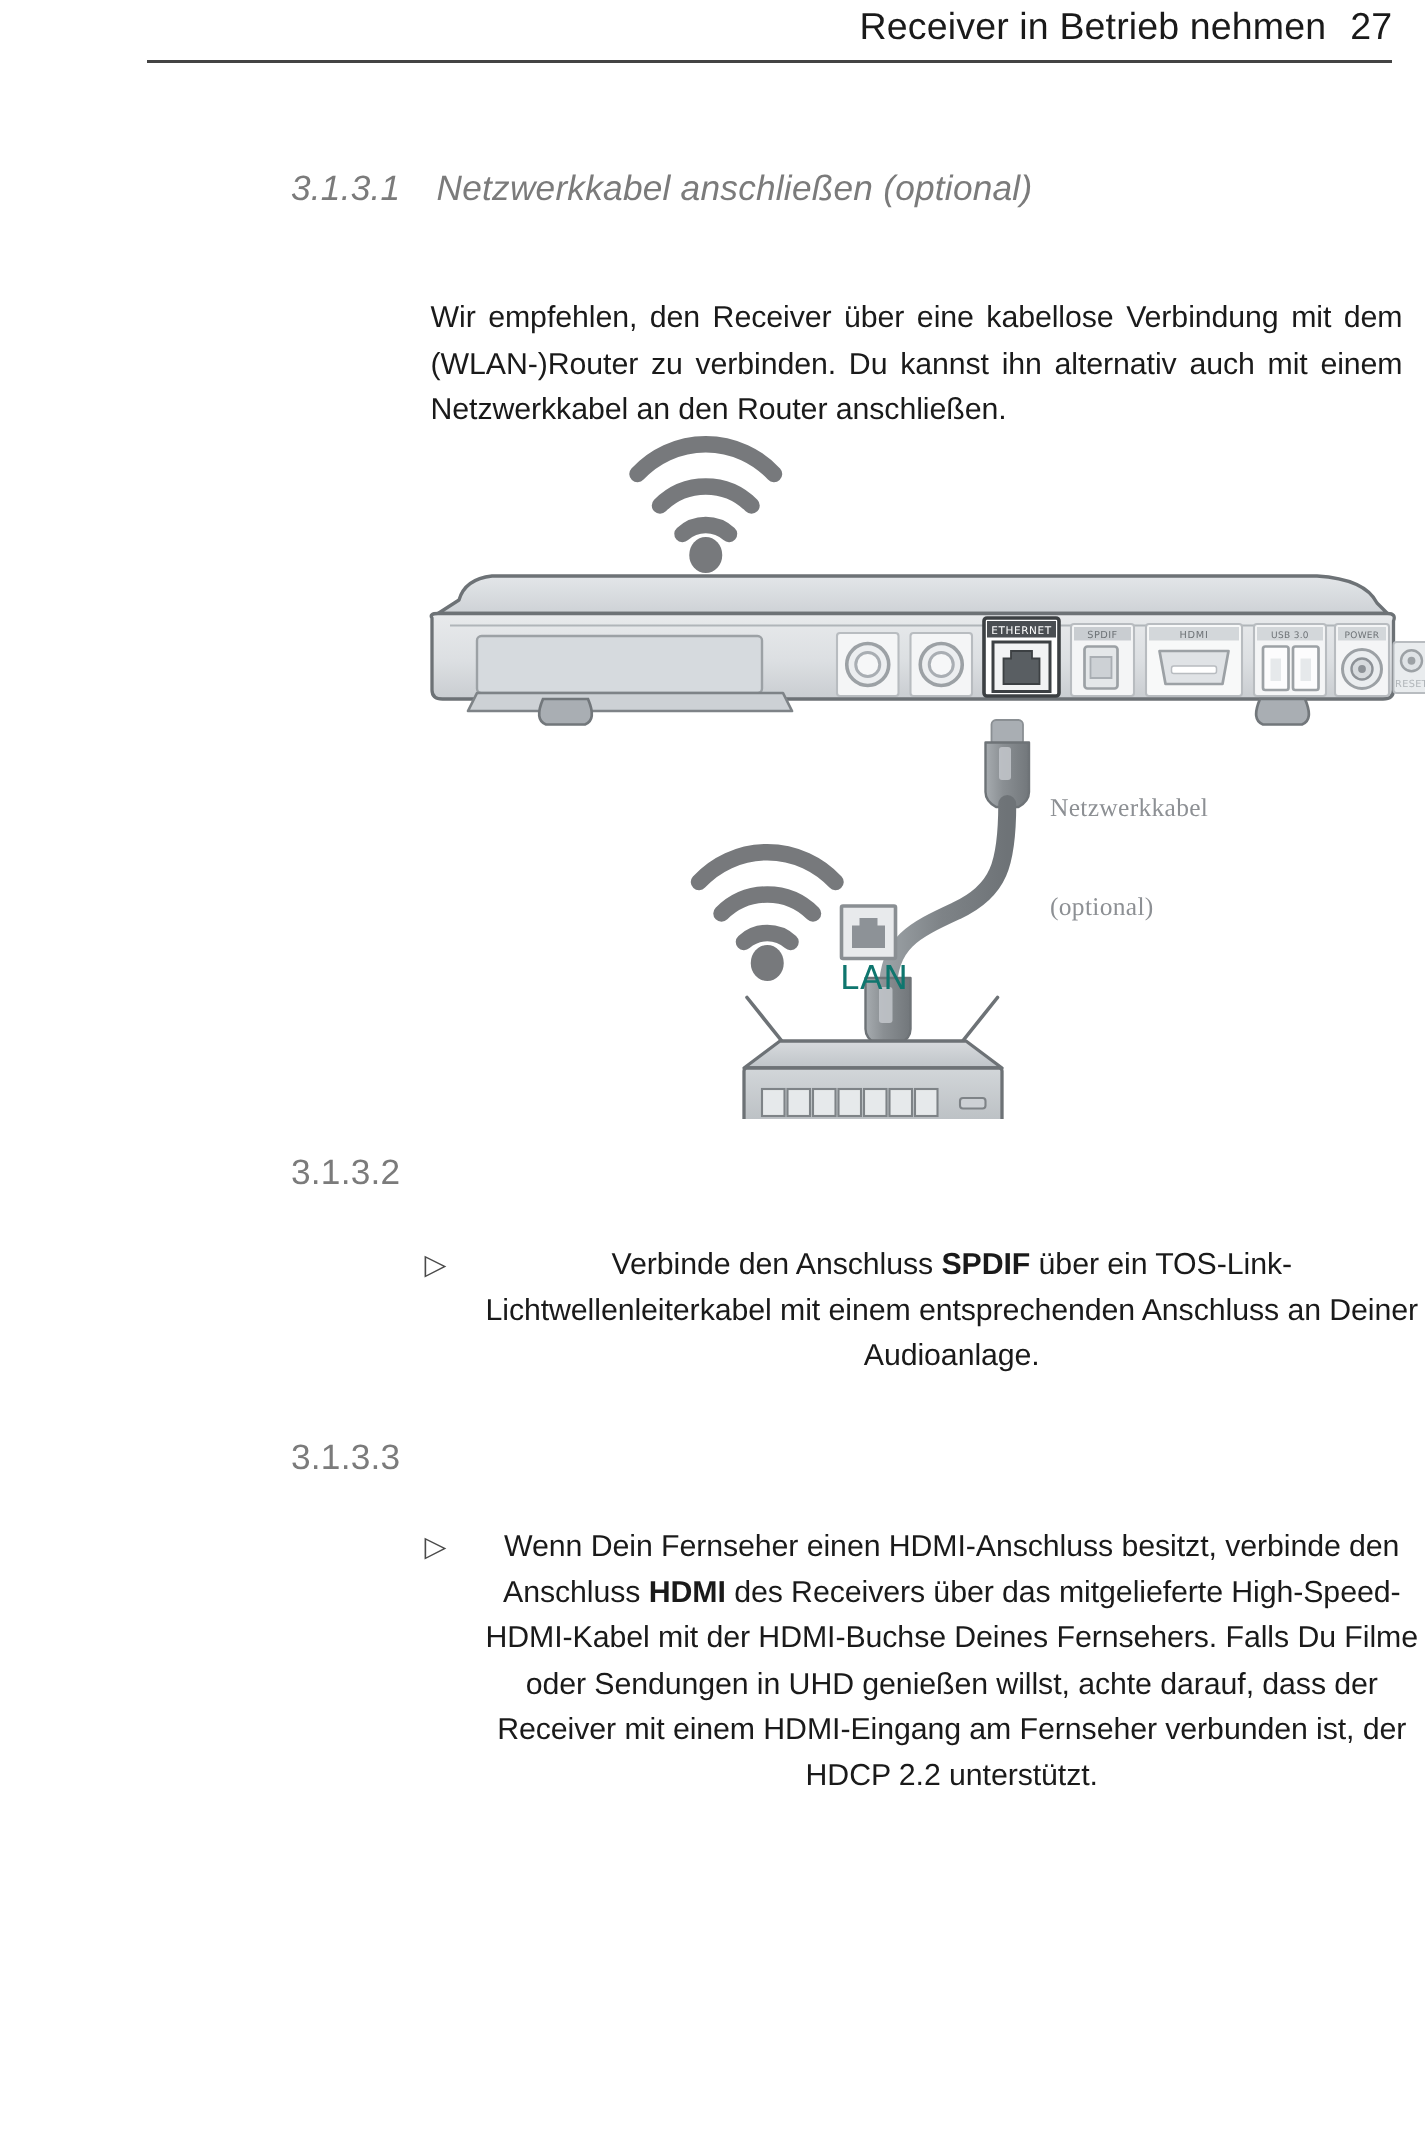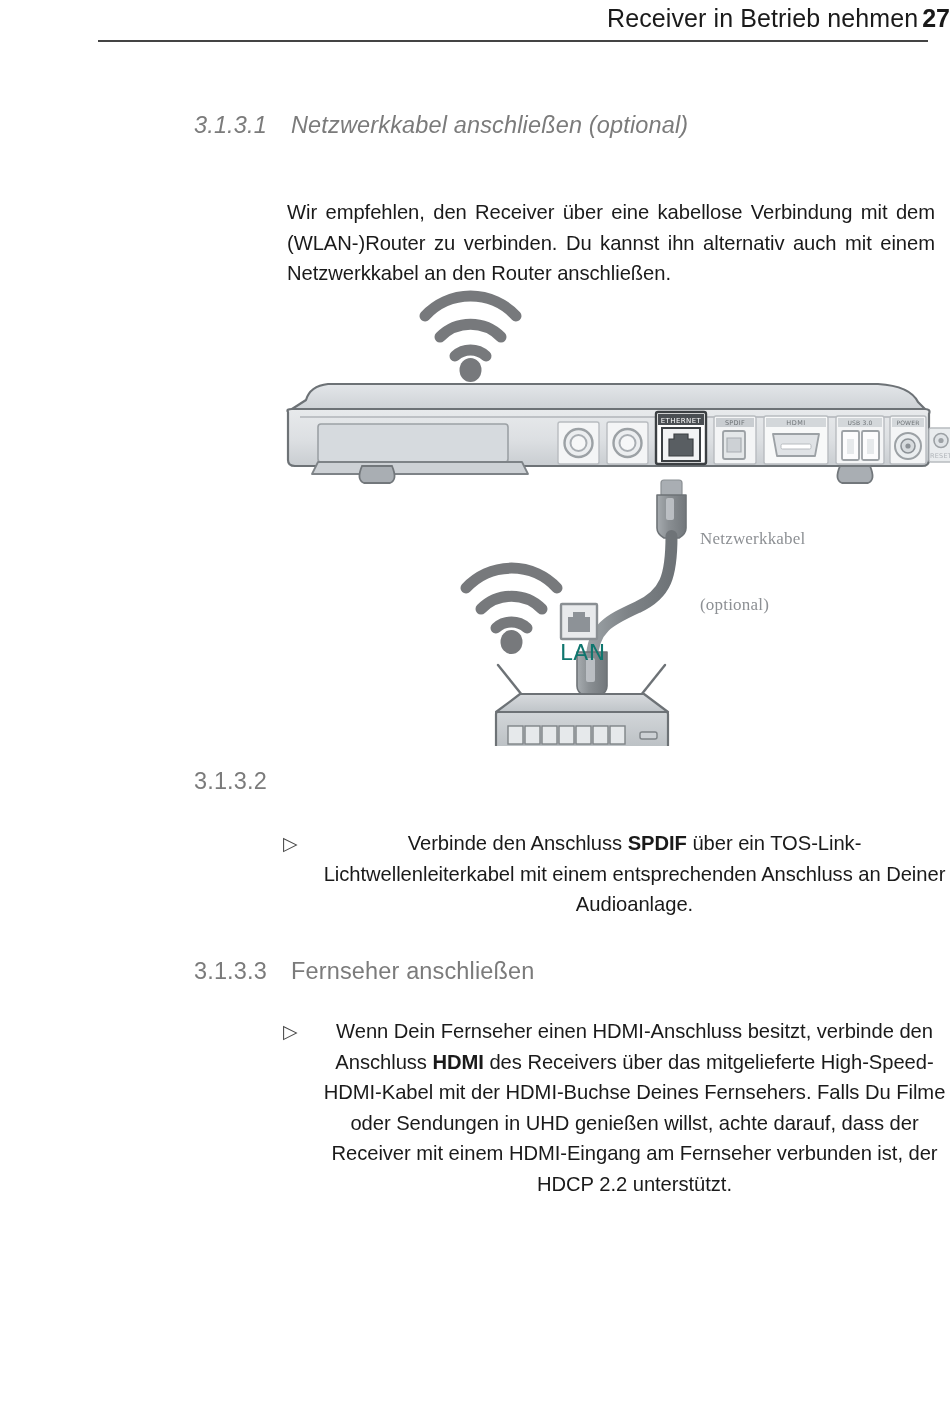--- a/index.html
+++ b/index.html
@@ -12,39 +12,40 @@
     color: #1a1a1a;
     position: relative;
     overflow: hidden;
   }
 
   
   .page-header {
     position: absolute;
     top: 0; left: 0; right: 0;
     height: 46px;
+    padding-right: 22px;
     display: flex;
     align-items: flex-start;
     justify-content: flex-end;
   }
   .header-title {
     font-size: 25px;
     font-weight: 400;
     color: #1a1a1a;
     letter-spacing: 0.1px;
     line-height: 1;
     padding-top: 6px;
   }
   .header-pagenum {
     font-size: 25px;
-    font-weight: 700;
+    font-weight: 400;
     color: #1a1a1a;
     line-height: 1;
     padding-top: 6px;
-    margin-left: 4px;
+    margin-left: 16px;
   }
   .header-rule {
     position: absolute;
     top: 40px;
     left: 98px;
     right: 22px;
     height: 2px;
     background: #444444;
   }
 
@@ -313,21 +314,20 @@
 
 <div class="bullet-block" style="left:283px; top:828px;">
   <span class="bullet-marker">▷</span>
   <span class="bullet-text">
     <span>Verbinde den Anschluss </span><b>SPDIF</b><span> über ein TOS-Link-Lichtwellenleiterkabel mit einem entsprechenden Anschluss an Deiner Audioanlage.</span>
   </span>
 </div>
 
 <div class="sec-head" style="left:194px; top:958px;">
   <span class="sec-num">3.1.3.3</span>
-  <span class="sec-title">Fernseher anschließen</span>
 </div>
 
 <div class="bullet-block" style="left:283px; top:1016px;">
   <span class="bullet-marker">▷</span>
   <span class="bullet-text">
     <span>Wenn Dein Fernseher einen HDMI-Anschluss besitzt, verbinde den Anschluss </span><b>HDMI</b><span> des Receivers über das mitgelieferte High-Speed-HDMI-Kabel mit der HDMI-Buchse Deines Fernsehers. Falls Du Filme oder Sendungen in UHD genießen willst, achte darauf, dass der Receiver mit einem HDMI-Eingang am Fernseher verbunden ist, der HDCP 2.2 unterstützt.</span>
   </span>
 </div>
 
 </body></html>

